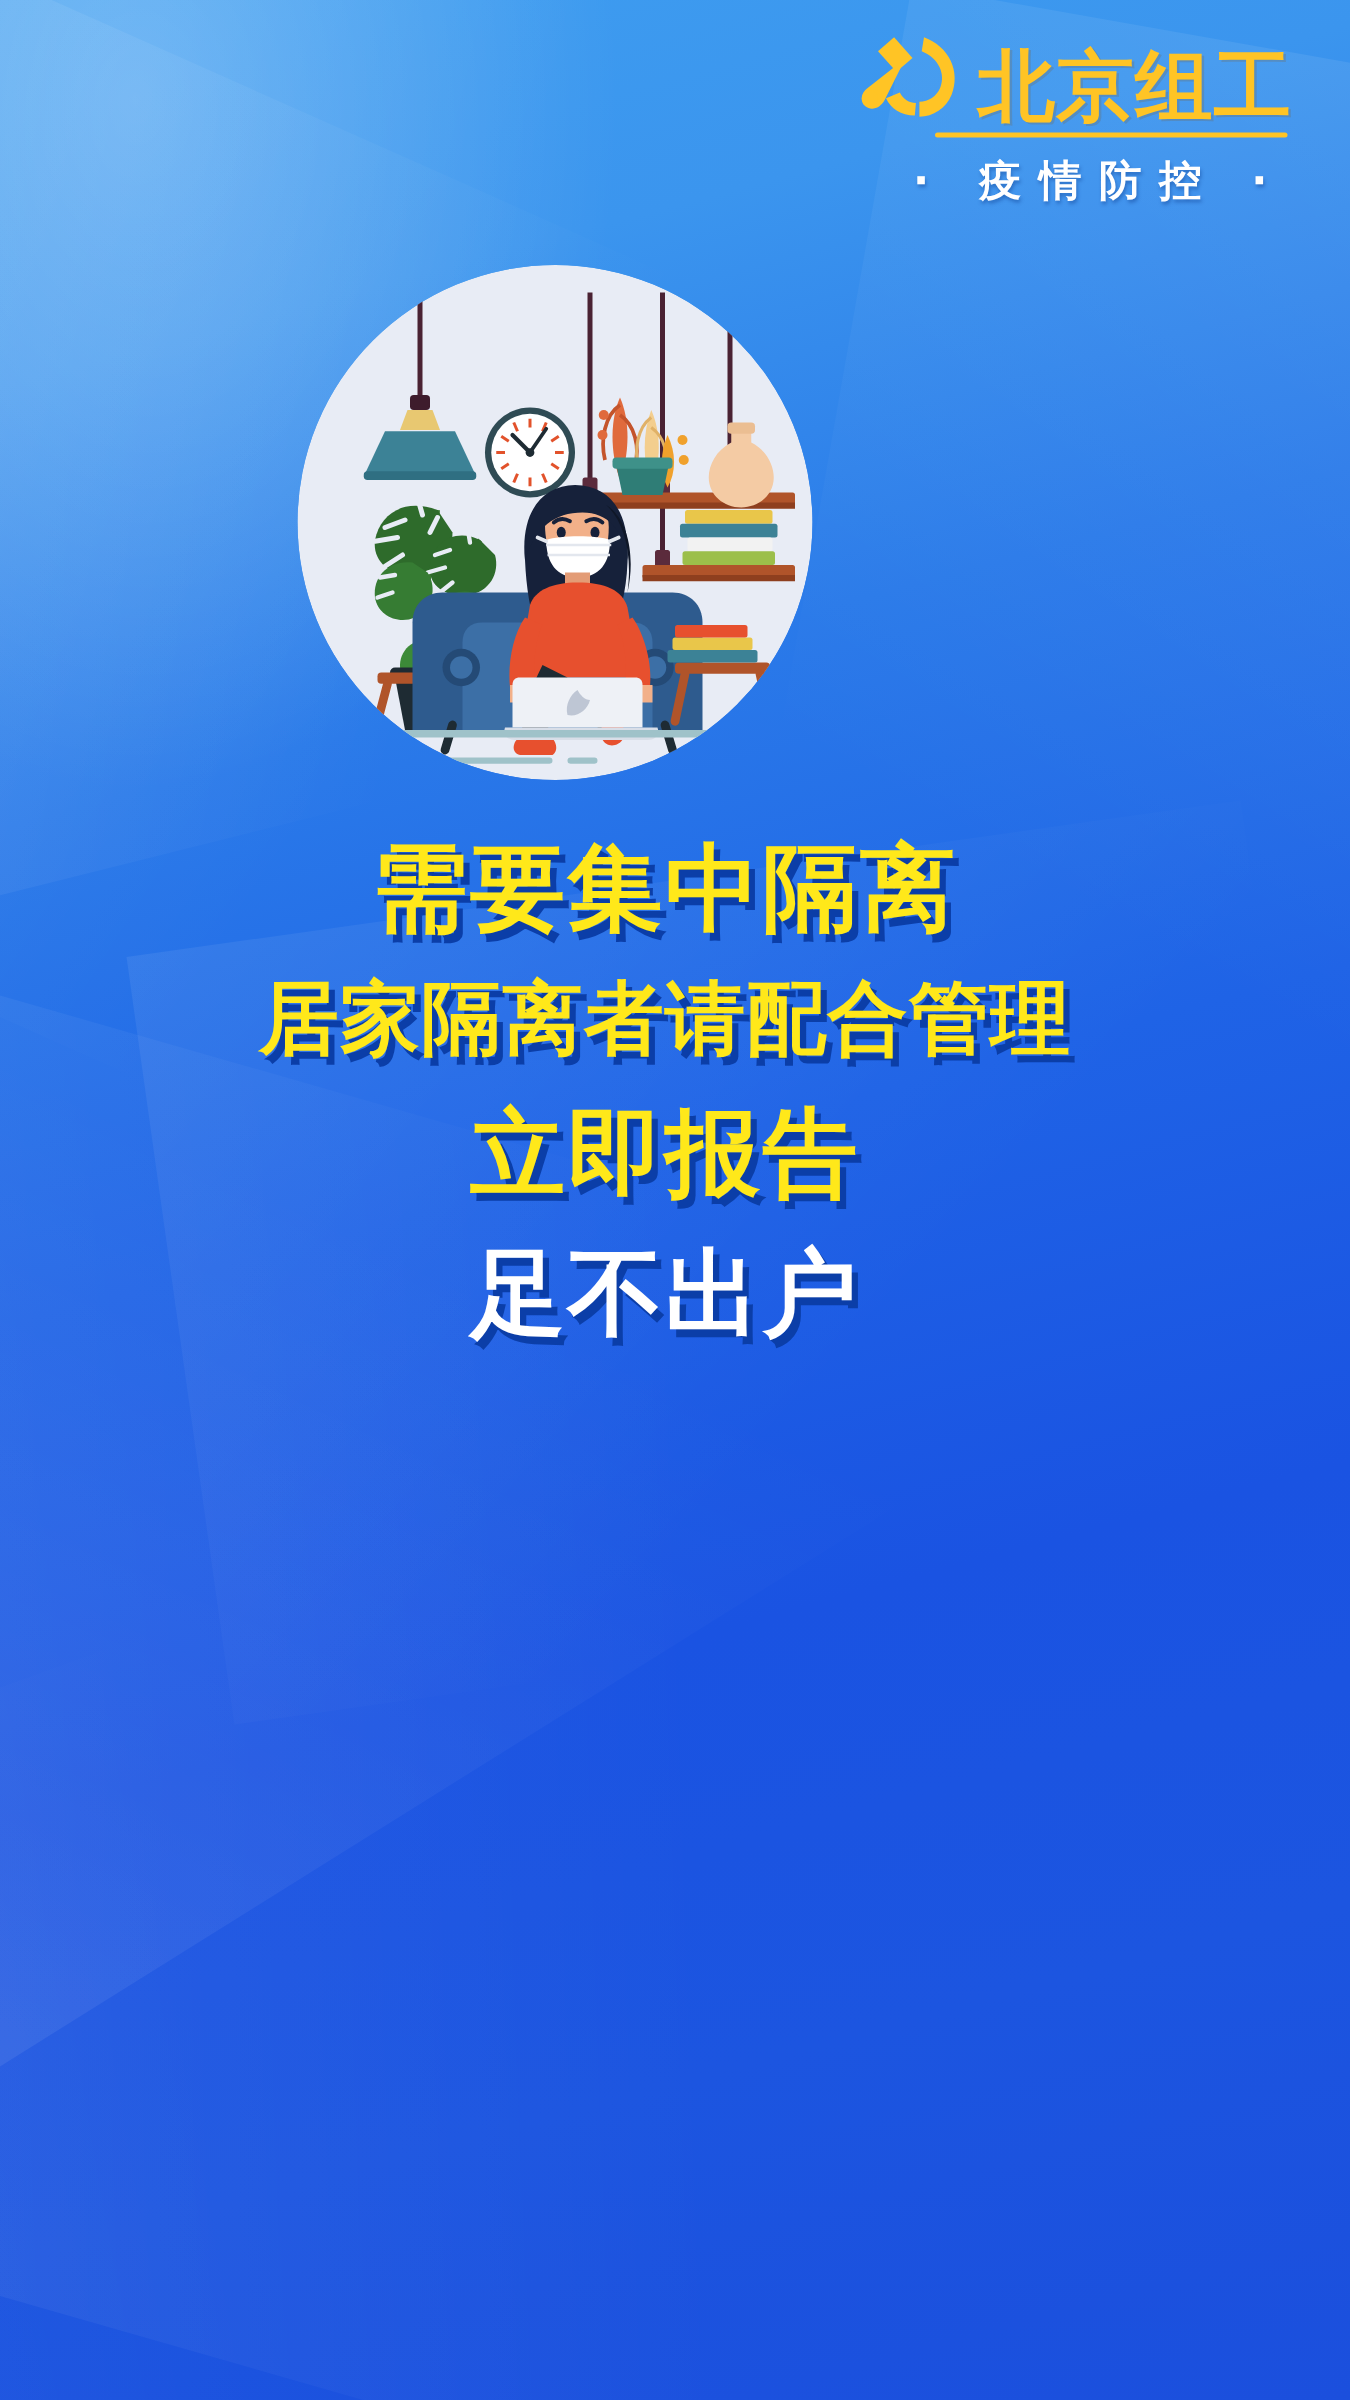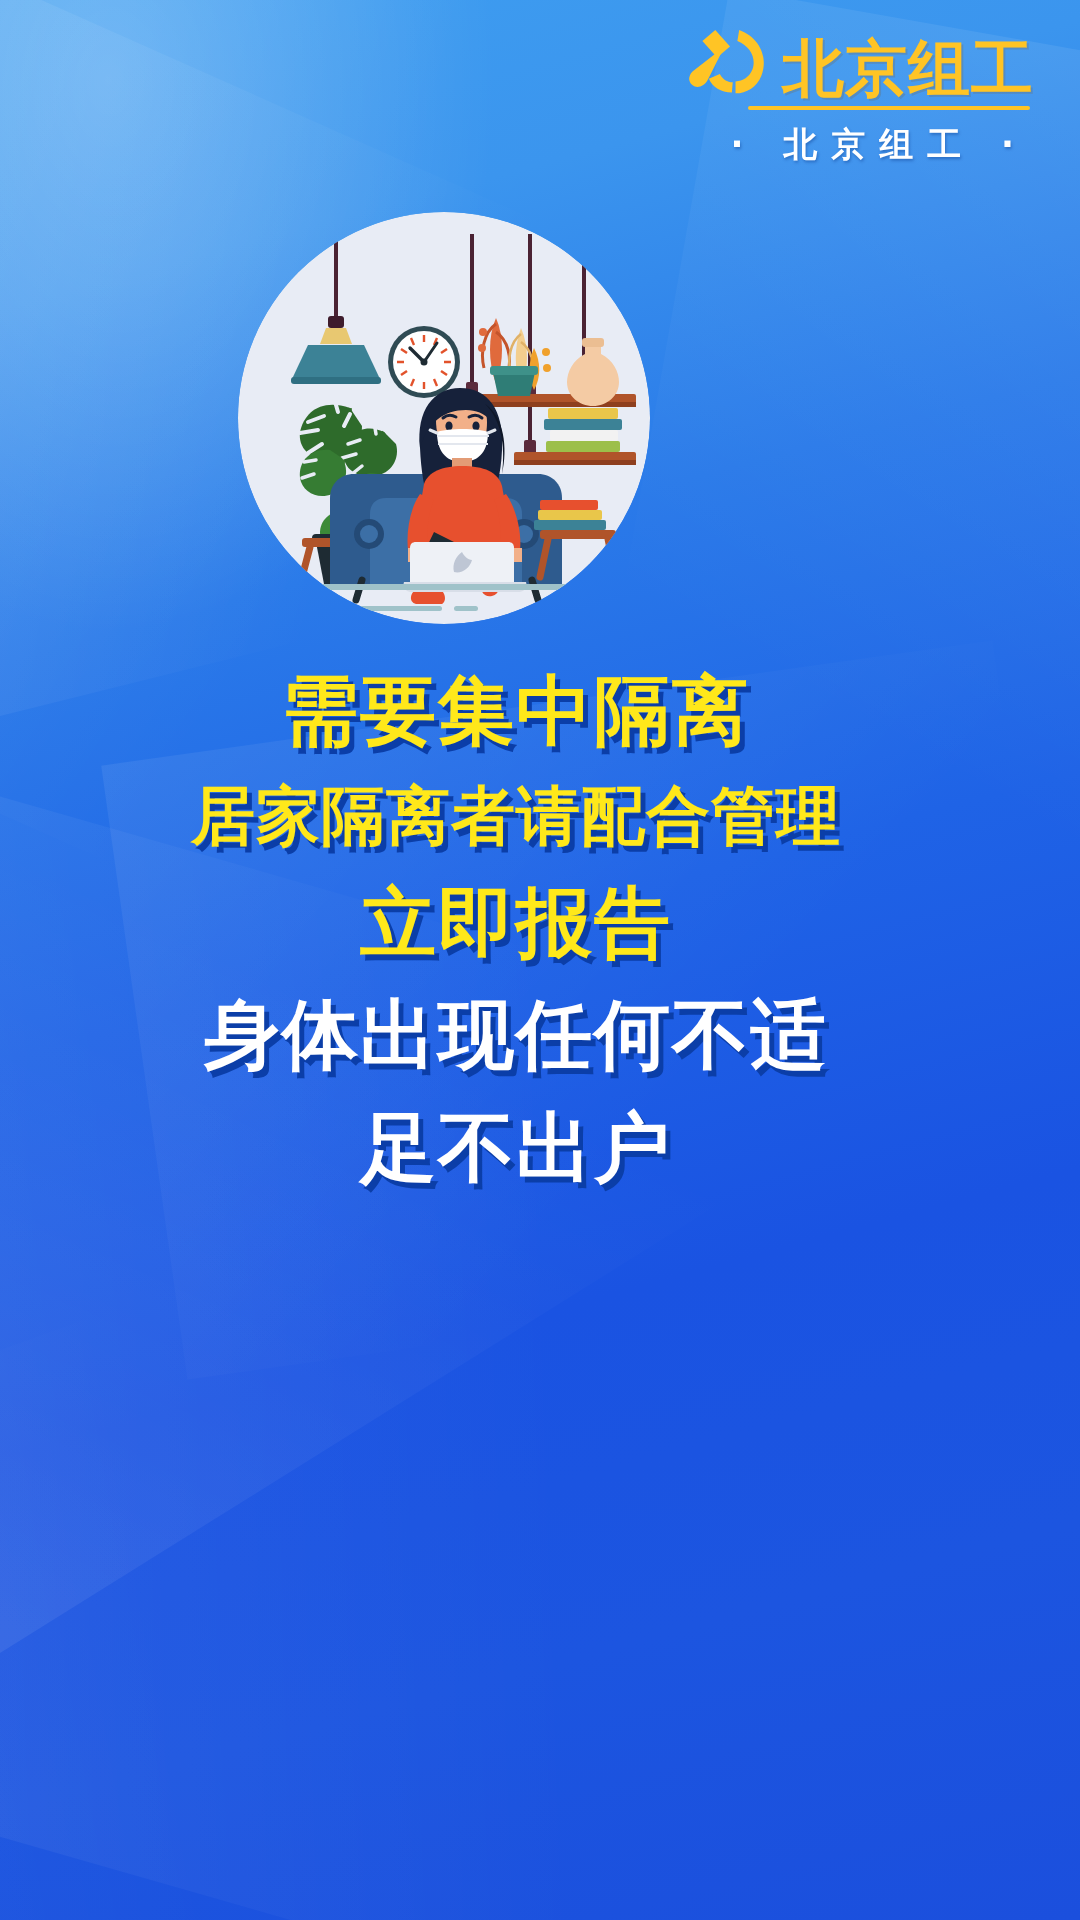--- a/index.html
+++ b/index.html
@@ -54,21 +54,21 @@
   .subtitle {
     margin-top:12px; color:#ffffff; font-size:34px; font-weight:bold;
     letter-spacing:14px; text-align:right; padding-right:6px;
     text-shadow:1px 2px 3px rgba(0,40,120,.35);
   }
 
   
   #illus { position:absolute; left:238px; top:212px; width:412px; height:412px; }
 
   
-  #lines { position:absolute; left:0; top:672px; width:1032px; }
+  #lines { position:absolute; left:16px; top:672px; width:1032px; }
   .line {
     text-align:center; font-weight:bold; line-height:1.03;
     font-family:"DejaVu Sans",sans-serif;
     margin-bottom:34px; white-space:nowrap;
   }
   .line.yellow { color:#FFE81A; text-shadow:5px 6px 0 #0b3ea8; }
   .line.white  { color:#FFFFFF; text-shadow:5px 6px 0 #0b3ea8; }
   .sz-l { font-size:76px; letter-spacing:2px; }
   .sz-m { font-size:64px; letter-spacing:1px; }
 </style>
@@ -96,21 +96,21 @@
 
           <path d="M20 16 L34 4 L50 22 L36 34 Z" fill="#FFC425"></path>
 
           <path d="M34 30 L44 22 L26 58 C22 66 14 68 9 64 C4 60 5 52 11 48 Z" fill="#FFC425"></path>
           <circle cx="13" cy="57" r="7" fill="#FFC425"></circle>
         </svg>
       </span>
       <span class="logo-text">北京组工</span>
     </div>
     <div class="logo-underline"></div>
-    <div class="subtitle">· 北京组工 ·</div>
+    <div class="subtitle">· 疫情防控 ·</div>
   </div>
 
   <div id="illus">
     <svg viewBox="0 0 412 412" width="412" height="412">
       <defs>
         <clipPath id="circClip">
             <circle cx="206" cy="206" r="206"></circle>
           </clipPath>
       </defs>
       <g clip-path="url(#circClip)">
@@ -284,17 +284,16 @@
           <rect x="216" y="394" width="24" height="5" rx="2.5" fill="#9FC2C9"></rect>
         </g>
       </g>
     </svg>
   </div>
 
   <div id="lines">
     <div class="line yellow sz-l">需要集中隔离</div>
     <div class="line yellow sz-m">居家隔离者请配合管理</div>
     <div class="line yellow sz-l">立即报告</div>
-    <div class="line white  sz-l">身体出现任何不适</div>
     <div class="line white  sz-l">足不出户</div>
   </div>
 
 </div>
 
 </body></html>

